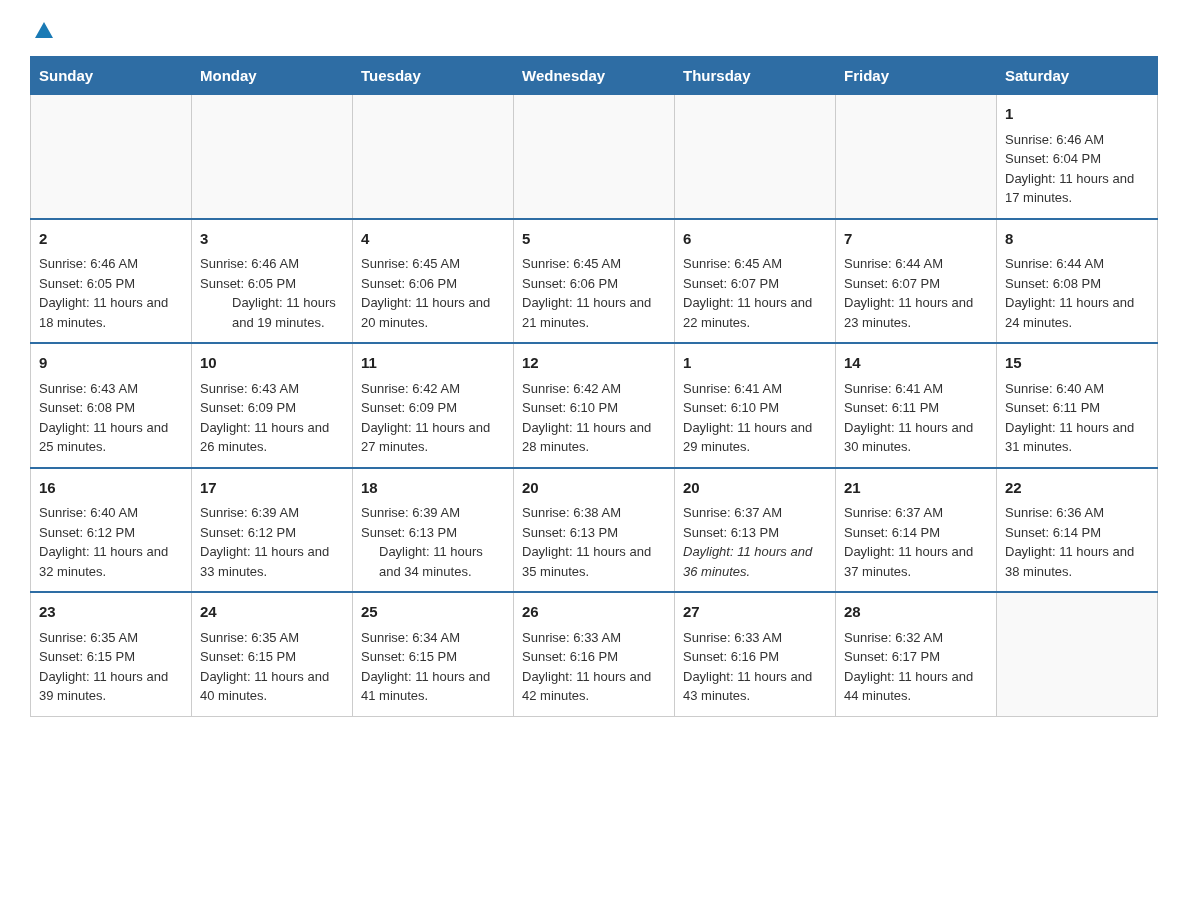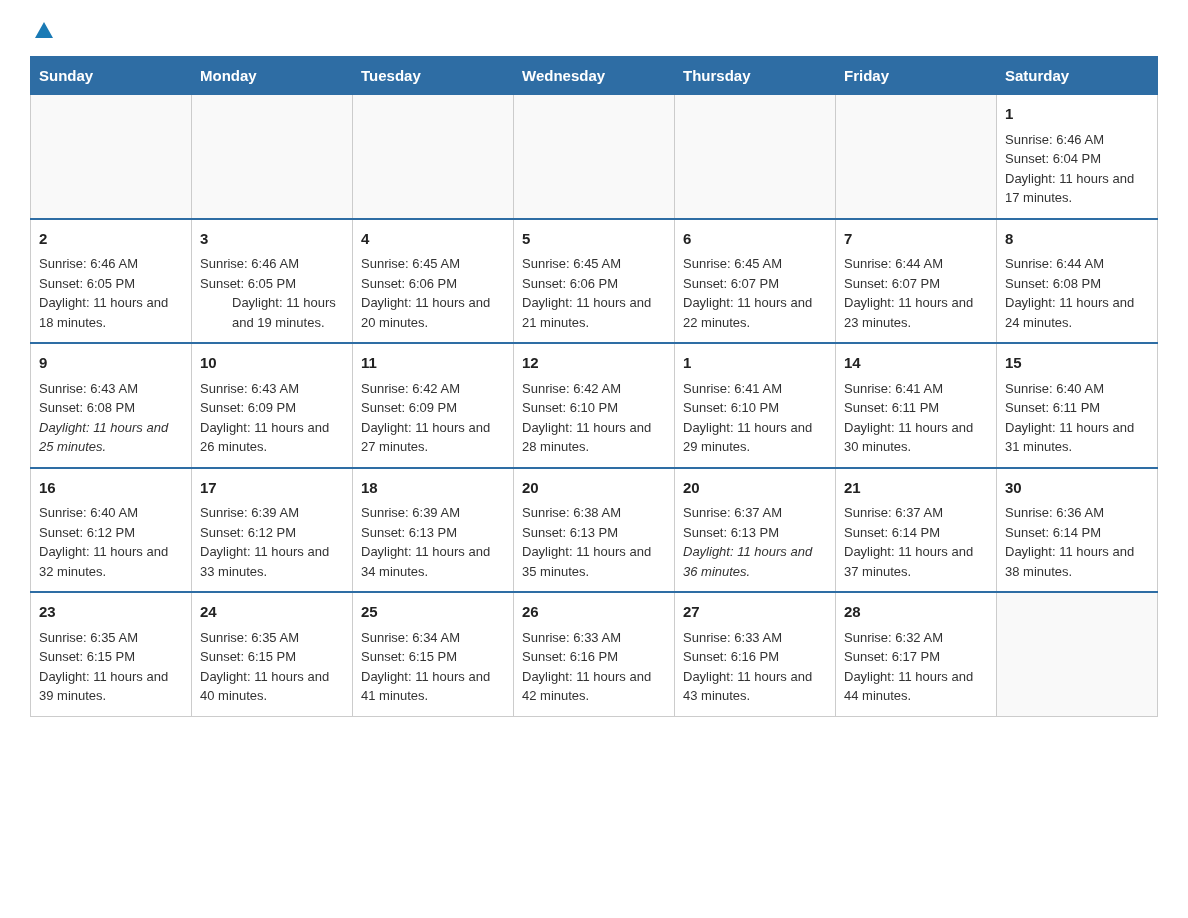--- a/index.html
+++ b/index.html
@@ -179,21 +179,21 @@
           <span style="display: block;">Sunrise: 6:44 AM</span>
           <span style="display: block;">Sunset: 6:08 PM</span>
           <span style="display: block;">Daylight: 11 hours and 24 minutes.</span>
         </td>
       </tr>
       <tr class="row-separator">
         <td>
           <span class="day-number">9</span>
           <span style="display: block;">Sunrise: 6:43 AM</span>
           <span style="display: block;">Sunset: 6:08 PM</span>
-          <span style="display: block; font-style: italic;">Daylight: 11 hours and 25 minutes.</span>
+          <span style="display: block;">Daylight: 11 hours and 25 minutes.</span>
         </td>
         <td>
           <span class="day-number">10</span>
           <span style="display: block;">Sunrise: 6:43 AM</span>
           <span style="display: block;">Sunset: 6:09 PM</span>
           <span style="display: block;">Daylight: 11 hours and 26 minutes.</span>
         </td>
         <td>
           <span class="day-number">11</span>
           <span style="display: block;">Sunrise: 6:42 AM</span>
@@ -235,42 +235,42 @@
         <td>
           <span class="day-number">17</span>
           <span style="display: block;">Sunrise: 6:39 AM</span>
           <span style="display: block;">Sunset: 6:12 PM</span>
           <span style="display: block;">Daylight: 11 hours and 33 minutes.</span>
         </td>
         <td>
           <span class="day-number">18</span>
           <span style="display: block;">Sunrise: 6:39 AM</span>
           <span style="display: block;">Sunset: 6:13 PM</span>
-          <span style="display: block;">Daylight: 11 hours and 34 minutes.</span>
+          <span style="display: block; margin-left: 18px;">Daylight: 11 hours and 34 minutes.</span>
         </td>
         <td>
           <span class="day-number">20</span>
           <span style="display: block;">Sunrise: 6:38 AM</span>
           <span style="display: block;">Sunset: 6:13 PM</span>
           <span style="display: block;">Daylight: 11 hours and 35 minutes.</span>
         </td>
         <td>
           <span class="day-number">20</span>
           <span style="display: block;">Sunrise: 6:37 AM</span>
           <span style="display: block;">Sunset: 6:13 PM</span>
           <span style="display: block; font-style: italic;">Daylight: 11 hours and 36 minutes.</span>
         </td>
         <td>
           <span class="day-number">21</span>
           <span style="display: block;">Sunrise: 6:37 AM</span>
           <span style="display: block;">Sunset: 6:14 PM</span>
           <span style="display: block;">Daylight: 11 hours and 37 minutes.</span>
         </td>
         <td>
-          <span class="day-number">30</span>
+          <span class="day-number">22</span>
           <span style="display: block;">Sunrise: 6:36 AM</span>
           <span style="display: block;">Sunset: 6:14 PM</span>
           <span style="display: block;">Daylight: 11 hours and 38 minutes.</span>
         </td>
       </tr>
       <tr class="row-separator">
         <td>
           <span class="day-number">23</span>
           <span style="display: block;">Sunrise: 6:35 AM</span>
           <span style="display: block;">Sunset: 6:15 PM</span>

